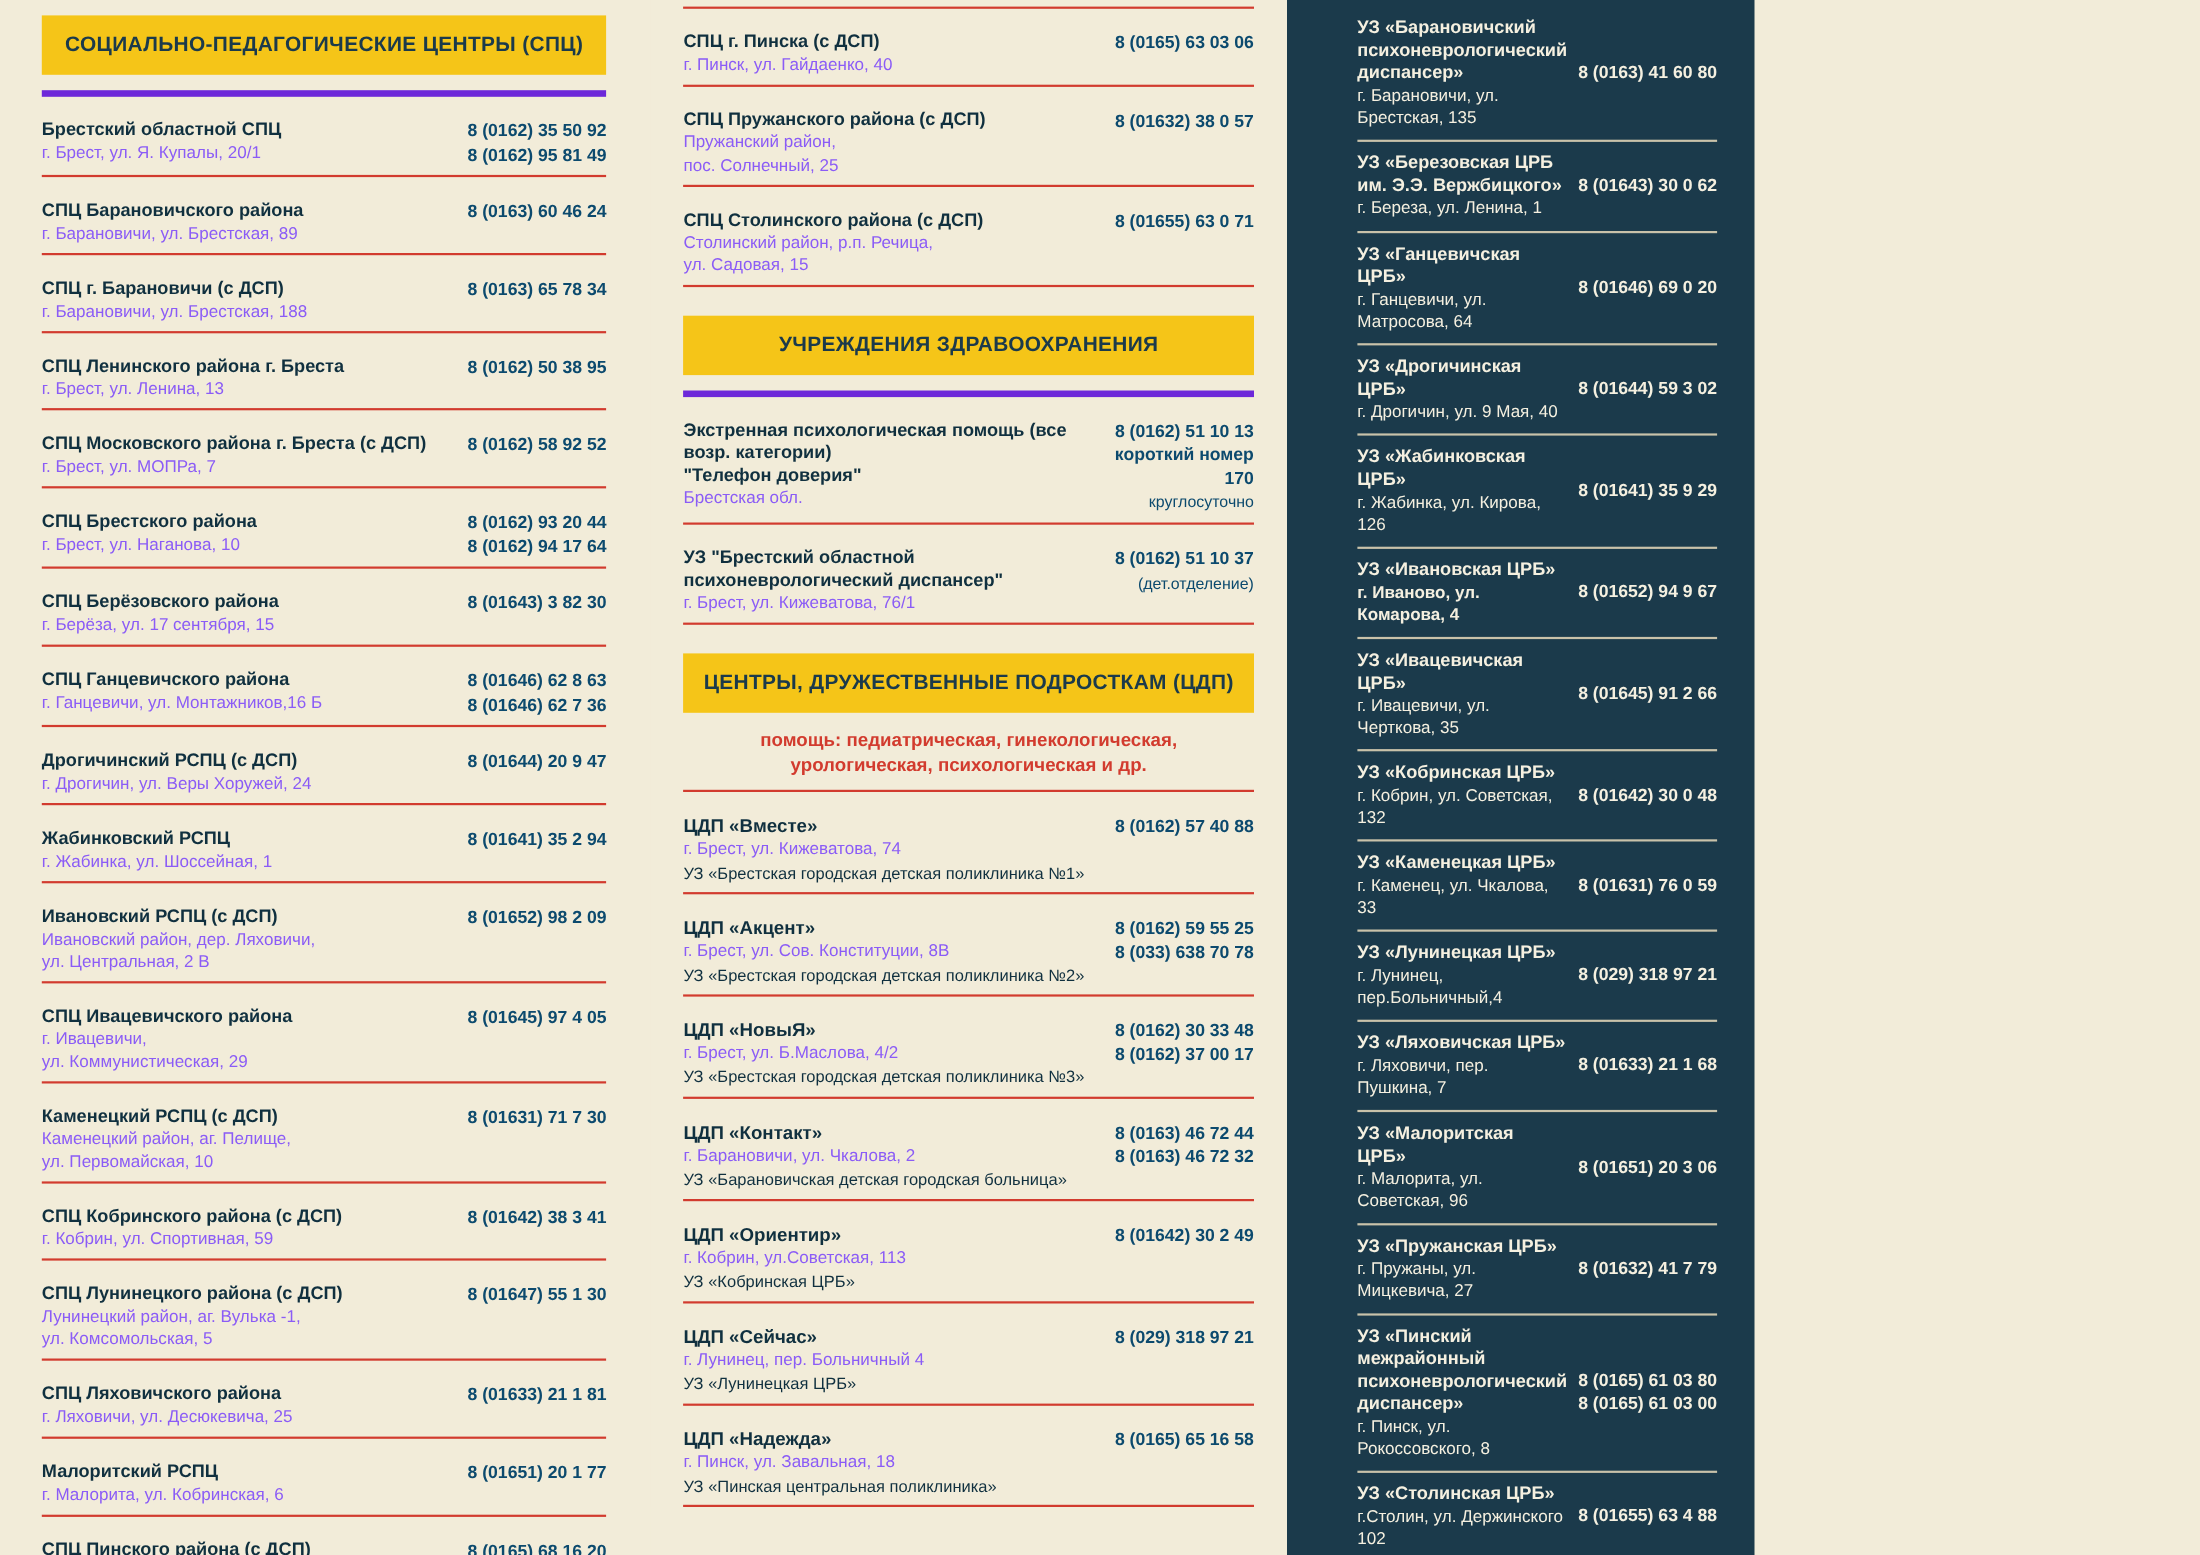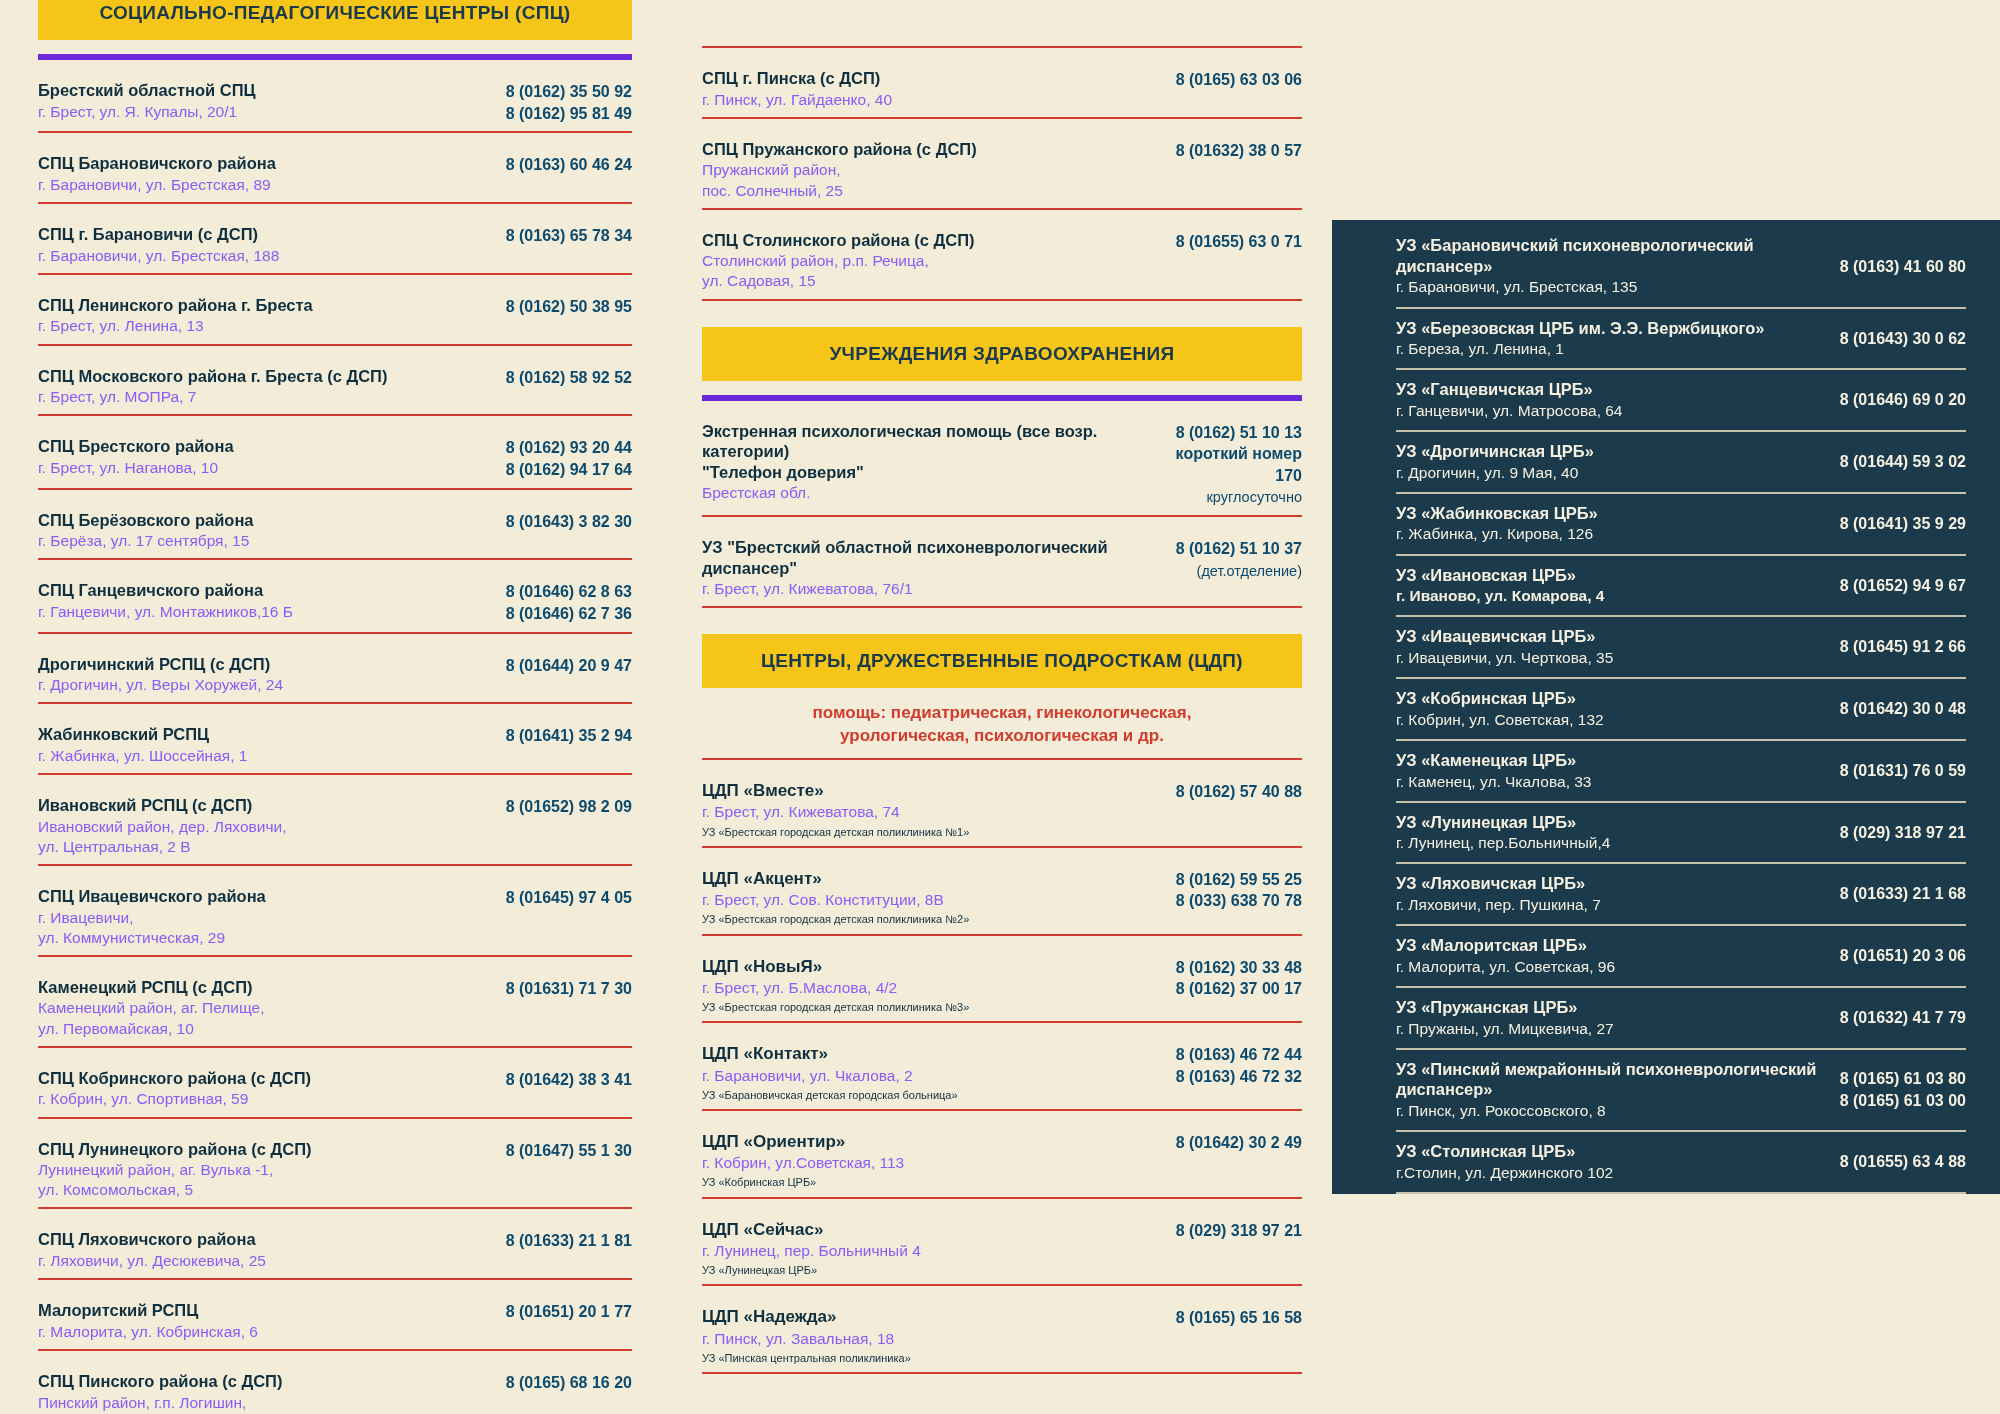--- a/index.html
+++ b/index.html
@@ -7,24 +7,24 @@
   body {
     width: 2000px;
     height: 1414px;
     background: #f2ecd9;
     font-family: "Liberation Sans", sans-serif;
     color: #1b3a4b;
     overflow: hidden;
   }
   .page {
     position: relative;
-    width: 2000px;
+    width: 1595px;
     height: 1414px;
     display: flex;
-    align-items: center;
+    align-items: flex-start;
   }
 
   
   .col-left {
     width: 672px;
     background: #f2ecd9;
     padding: 14px 40px 0 38px;
   }
   .col-mid {
     width: 660px;
@@ -67,21 +67,21 @@
     line-height: 1.25;
     color: #10303f;
   }
   .entry .addr {
     font-size: 15.5px;
     line-height: 1.3;
     color: #8b5cf6;
     margin-top: 1px;
   }
   .entry .sub {
-    font-size: 11px;
+    font-size: 15px;
     line-height: 1.3;
     color: #10303f;
     margin-top: 2px;
   }
   .entry .phones {
     text-align: right;
     font-weight: bold;
     font-size: 16px;
     line-height: 1.35;
     white-space: nowrap;

